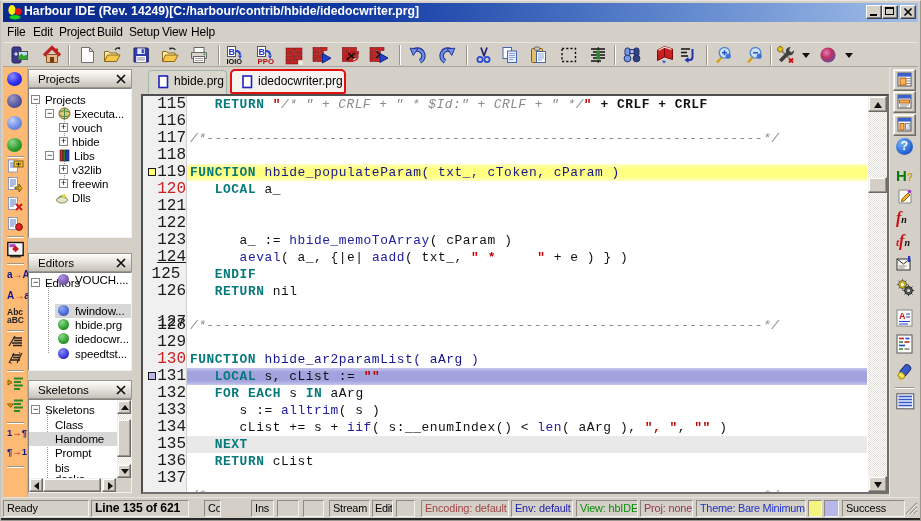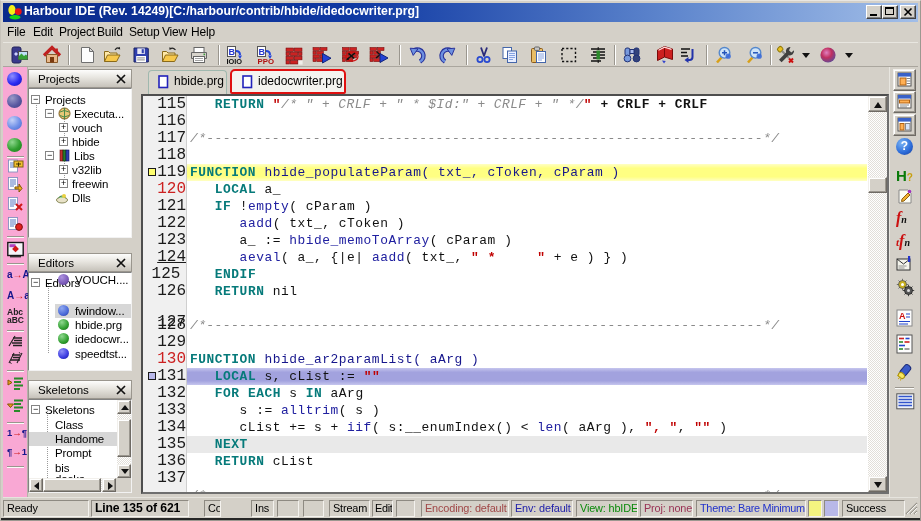--- a/index.html
+++ b/index.html
@@ -12,21 +12,21 @@
 .wbtn{top:5px;width:16px;height:14px;background:#d4d0c8;border:1px solid;border-color:#fff #404040 #404040 #fff;box-shadow:inset -1px -1px 0 #808080;}
 
 #menubar{left:3px;top:22px;width:915px;height:20px;background:#d4d0c8;font-size:12px;letter-spacing:-0.2px;color:#000;}
 #menubar span{position:absolute;top:3px;}
 
 #toolbar{left:3px;top:42px;width:915px;height:25px;background:#d4d0c8;border-top:1px solid #e8e6e0;border-bottom:1px solid #aaa69e;}
 .tbi{position:absolute;top:2px;width:20px;height:20px;}
 .tsep{position:absolute;top:2px;width:2px;height:20px;border-left:1px solid #9a968e;border-right:1px solid #fff;}
 .darr{position:absolute;width:0;height:0;border-left:4px solid transparent;border-right:4px solid transparent;border-top:5px solid #111;top:10px;}
 
-#lstrip{left:3px;top:67px;width:25px;height:430px;background:#f9a8d4;border-right:1px solid #b5b1a9;}
+#lstrip{left:3px;top:67px;width:25px;height:430px;background:#fdba74;border-right:1px solid #b5b1a9;}
 .lsi{position:absolute;left:4px;}
 .lsep{position:absolute;left:4px;width:17px;height:2px;border-top:1px solid #9a968e;border-bottom:1px solid #fbfbf9;}
 .ball{border-radius:50%;width:15px;height:14px;}
 
 .phead{position:absolute;left:28px;width:104px;height:19px;background:linear-gradient(to bottom,#fdfdfc,#e7e5df 45%,#c6c2ba);border:1px solid #9a968e;font-size:11.6px;color:#000;}
 .phead .t{position:absolute;left:9px;top:2px;}
 .pbox{position:absolute;left:28px;width:104px;background:#fff;border:1px solid;border-color:#828282 #f2f2f2 #f2f2f2 #828282;overflow:hidden;font-size:11.5px;letter-spacing:-0.1px;}
 .trow{position:absolute;left:0;width:104px;height:14px;line-height:14px;white-space:nowrap;color:#000;}
 .eb{position:absolute;width:9px;height:9px;border:1px solid #848484;background:#fff;font-size:9px;line-height:7px;text-align:center;color:#000;}
 .dotv{position:absolute;width:1px;background-image:repeating-linear-gradient(to bottom,#9a9a9a 0 1px,transparent 1px 2px);}
@@ -555,22 +555,20 @@
   <div class="gnum" style="top:374px;">137</div>
   <div class="gnum" style="top:408px;">138</div>
   <div class="mark" style="left:5px;top:72px;background:#ffff70;"></div>
   <div class="mark" style="left:5px;top:276px;background:#b8b8ea;"></div>
  </div>
  <div id="codepane">
   <div class="cl" style="top:0px;">   <span class="kw">RETURN</span> <span class="stc">"</span><span class="cm">/* " + CRLF + " * $Id:" + CRLF + " */</span><span class="stc">"</span><span class="bb"> + CRLF + CRLF</span></div>
   <div class="cl" style="top:34px;"><span class="cm">/*--------------------------------------------------------------------*/</span></div>
   <div class="cl" style="top:68px;"><span class="kw">FUNCTION</span><span class="nv"> hbide_populateParam( txt_, cToken, cParam )</span></div>
   <div class="cl" style="top:85px;">   <span class="kw">LOCAL</span> a_</div>
-  <div class="cl" style="top:102px;">   <span class="kw">IF</span> !<span class="fnc">empty</span>( cParam )</div>
-  <div class="cl" style="top:119px;">      <span class="fnc">aadd</span>( txt_, cToken )</div>
   <div class="cl" style="top:136px;">      a_ := <span class="fnc">hbide_memoToArray</span>( cParam )</div>
   <div class="cl" style="top:153px;">      <span class="fnc">aeval</span>( a_, {|e| <span class="fnc">aadd</span>( txt_, <span class="stc">" *     "</span> + e ) } )</div>
   <div class="cl" style="top:170px;">   <span class="kw">ENDIF</span></div>
   <div class="cl" style="top:187px;">   <span class="kw">RETURN</span> nil</div>
   <div class="cl" style="top:221px;"><span class="cm">/*--------------------------------------------------------------------*/</span></div>
   <div class="cl" style="top:255px;"><span class="kw">FUNCTION</span><span class="nv"> hbide_ar2paramList( aArg )</span></div>
   <div class="cl" style="top:272px;">   <span class="kw">LOCAL</span> s, cList := <span class="stc">""</span></div>
   <div class="cl" style="top:289px;">   <span class="kw">FOR EACH</span> s <span class="kw">IN</span> aArg</div>
   <div class="cl" style="top:306px;">      s := <span class="fnc">alltrim</span>( s )</div>
   <div class="cl" style="top:323px;">      cList += s + <span class="fnc">iif</span>( s:__enumIndex() &lt; <span class="fnc">len</span>( aArg ), <span class="stc">", "</span>, <span class="stc">""</span> )</div>

